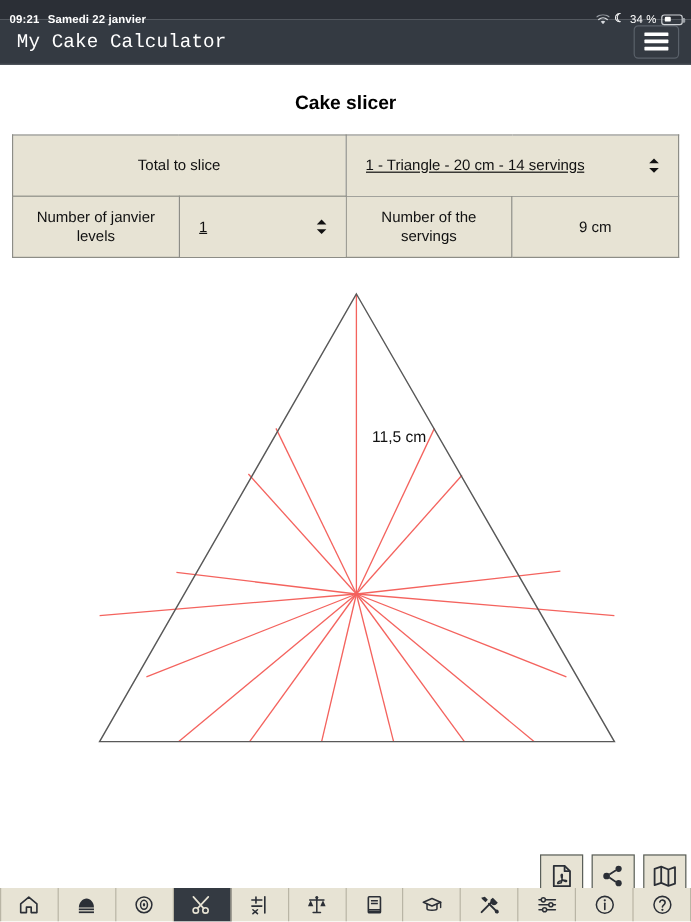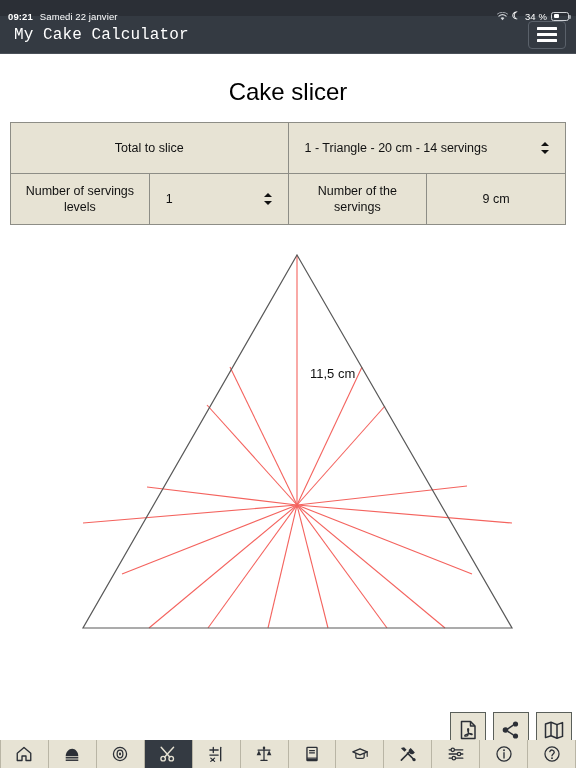--- a/index.html
+++ b/index.html
@@ -26,21 +26,21 @@
     display: flex;
     align-items: center;
     justify-content: space-between;
     padding: 16px 7px 0 8px;
     font-size: 9.5px;
     font-weight: bold;
     letter-spacing: 0.1px;
   }
   .status-left { display: flex; align-items: center; gap: 7px; }
   .status-right { display: flex; align-items: center; gap: 4px; }
-  .status-date { font-weight: normal; font-size: 9.5px; }
+  .status-date { font-weight: bold; font-size: 9.5px; }
 
   .wifi-icon { width: 11px; height: 9px; position: relative; display: inline-block; }
   .wifi-icon svg { display: block; }
   .moon-icon { font-size: 10px; line-height: 1; }
   .batt-pct { font-size: 9.5px; font-weight: normal; }
   .battery {
     width: 18px; height: 9px;
     border: 1px solid #cfd2d6;
     border-radius: 2.5px;
     position: relative;
@@ -98,22 +98,22 @@
 
   
   .content {
     padding: 0 10px;
     height: calc(768px - 16px - 38px);
     position: relative;
   }
 
   .page-title {
     text-align: center;
-    font-size: 24px;
-    font-weight: normal;
+    font-size: 16px;
+    font-weight: bold;
     margin-top: 24px;
     margin-bottom: 16px;
     color: #000;
   }
 
   
   table.calc-table {
     width: 100%;
     border-collapse: collapse;
     table-layout: fixed;
@@ -140,21 +140,21 @@
     justify-content: space-between;
     width: 100%;
     height: 100%;
     min-height: 38px;
     padding: 0 9px 0 10px;
     font-size: 12.5px;
     color: #111;
     cursor: pointer;
     background: transparent;
   }
-  .select-box .sel-val { white-space: nowrap; overflow: hidden; text-overflow: ellipsis; }
+  .select-box .sel-val { white-space: nowrap; overflow: hidden; text-overflow: ellipsis; text-decoration: underline; }
   .stepper-icon {
     flex: 0 0 auto;
     width: 10px; height: 14px;
     margin-left: 6px;
     position: relative;
   }
   .stepper-icon::before,
   .stepper-icon::after {
     content: "";
     position: absolute;
@@ -263,21 +263,21 @@
         <tr class="row-tier">
       <td colspan="2">Total to slice</td>
       <td colspan="2" class="cell-input">
         <div class="select-box">
           <span class="sel-val">1 - Triangle - 20 cm - 14 servings</span>
           <span class="stepper-icon"></span>
         </div>
       </td>
     </tr>
     <tr class="row-levels">
-      <td>Number of servings levels</td>
+      <td>Number of janvier levels</td>
       <td class="cell-input">
         <div class="select-box">
           <span class="sel-val">1</span>
           <span class="stepper-icon"></span>
         </div>
       </td>
       <td>Number of the servings</td>
       <td>9 cm</td>
     </tr>
   </tbody>

